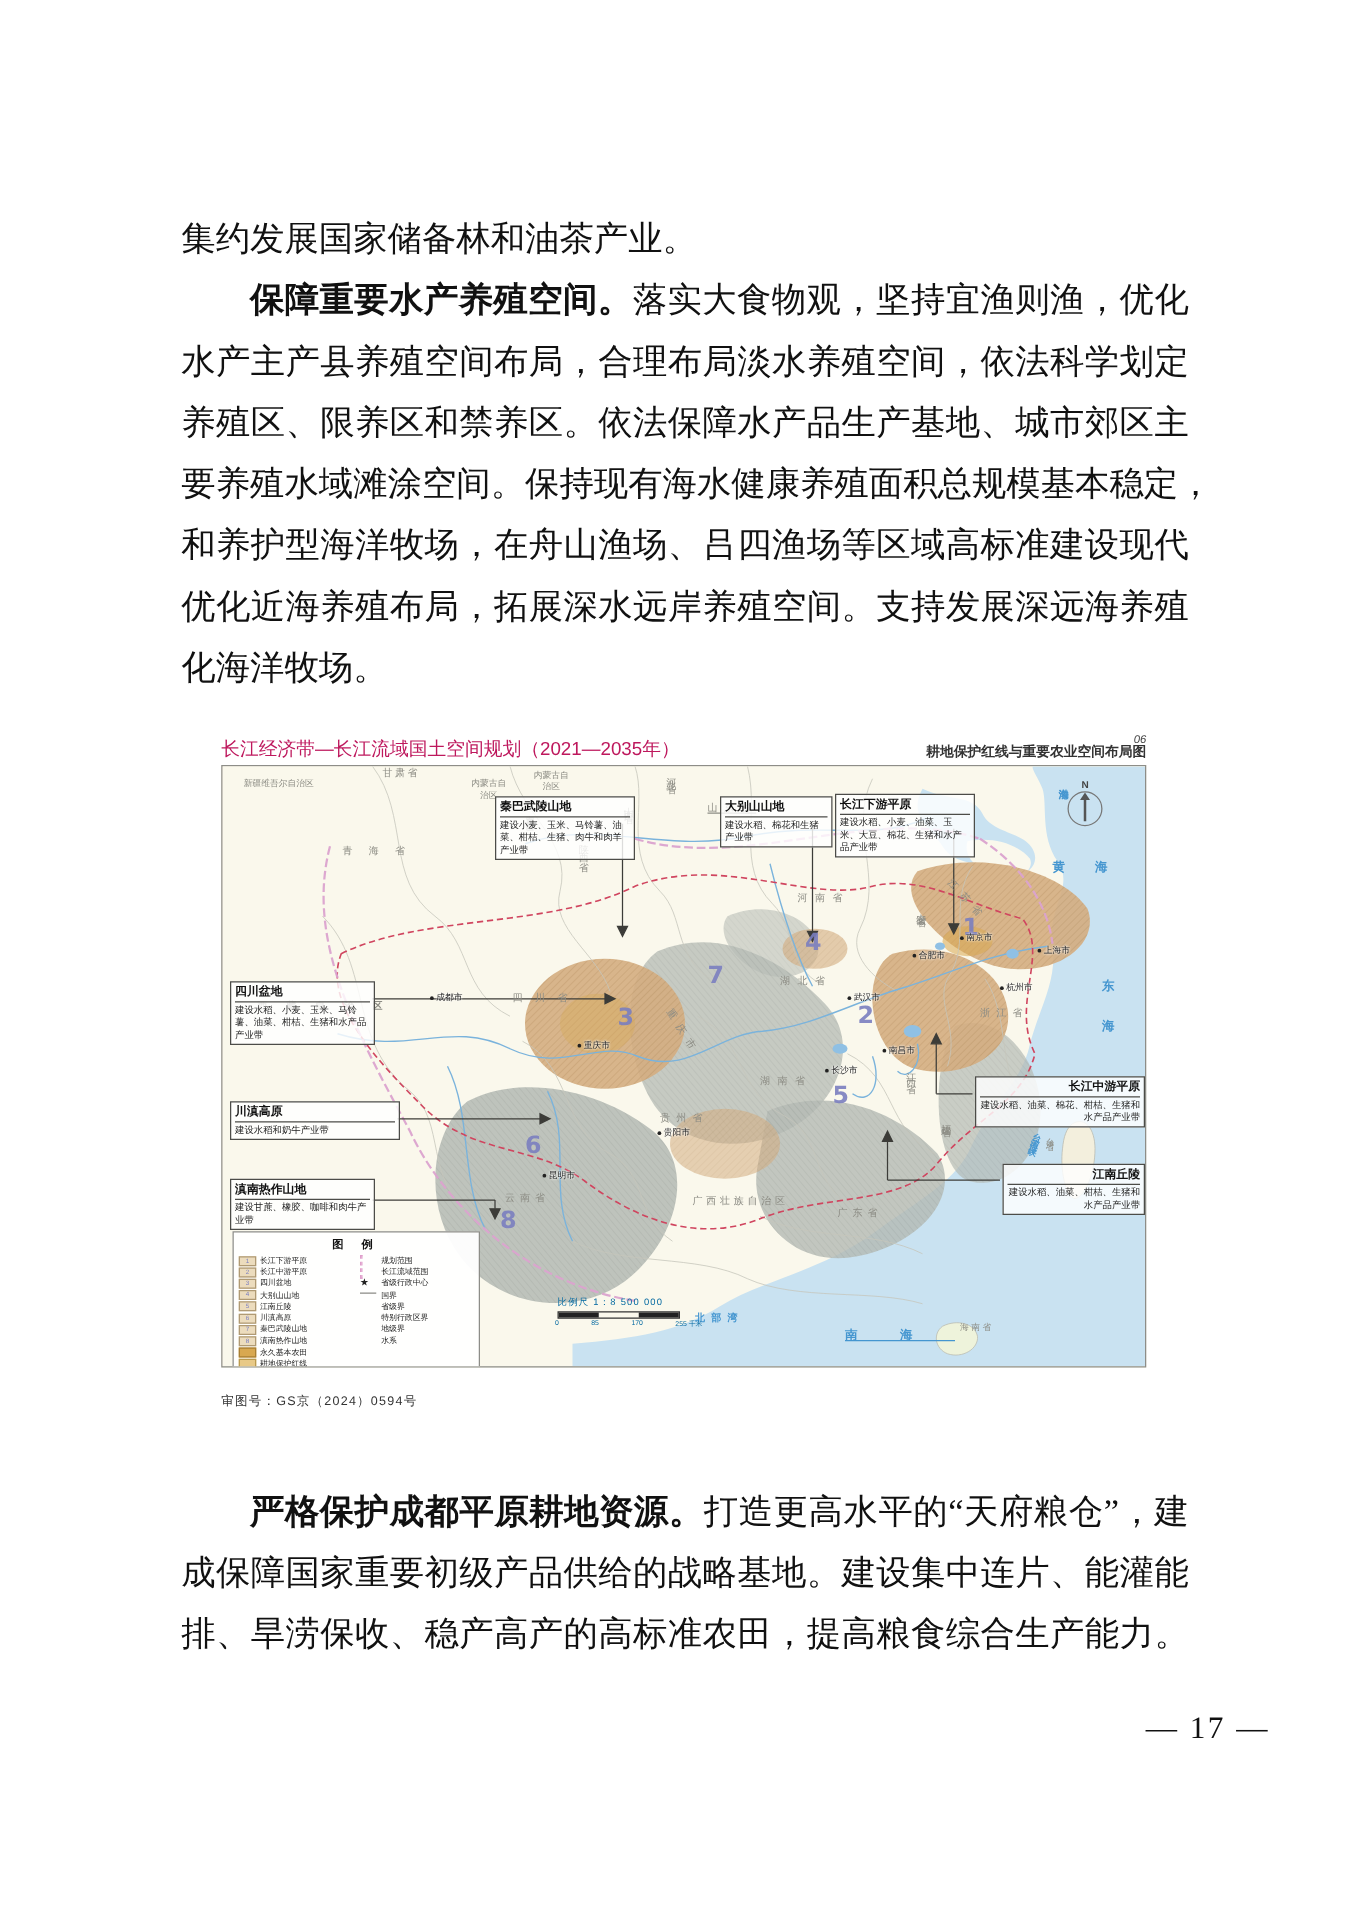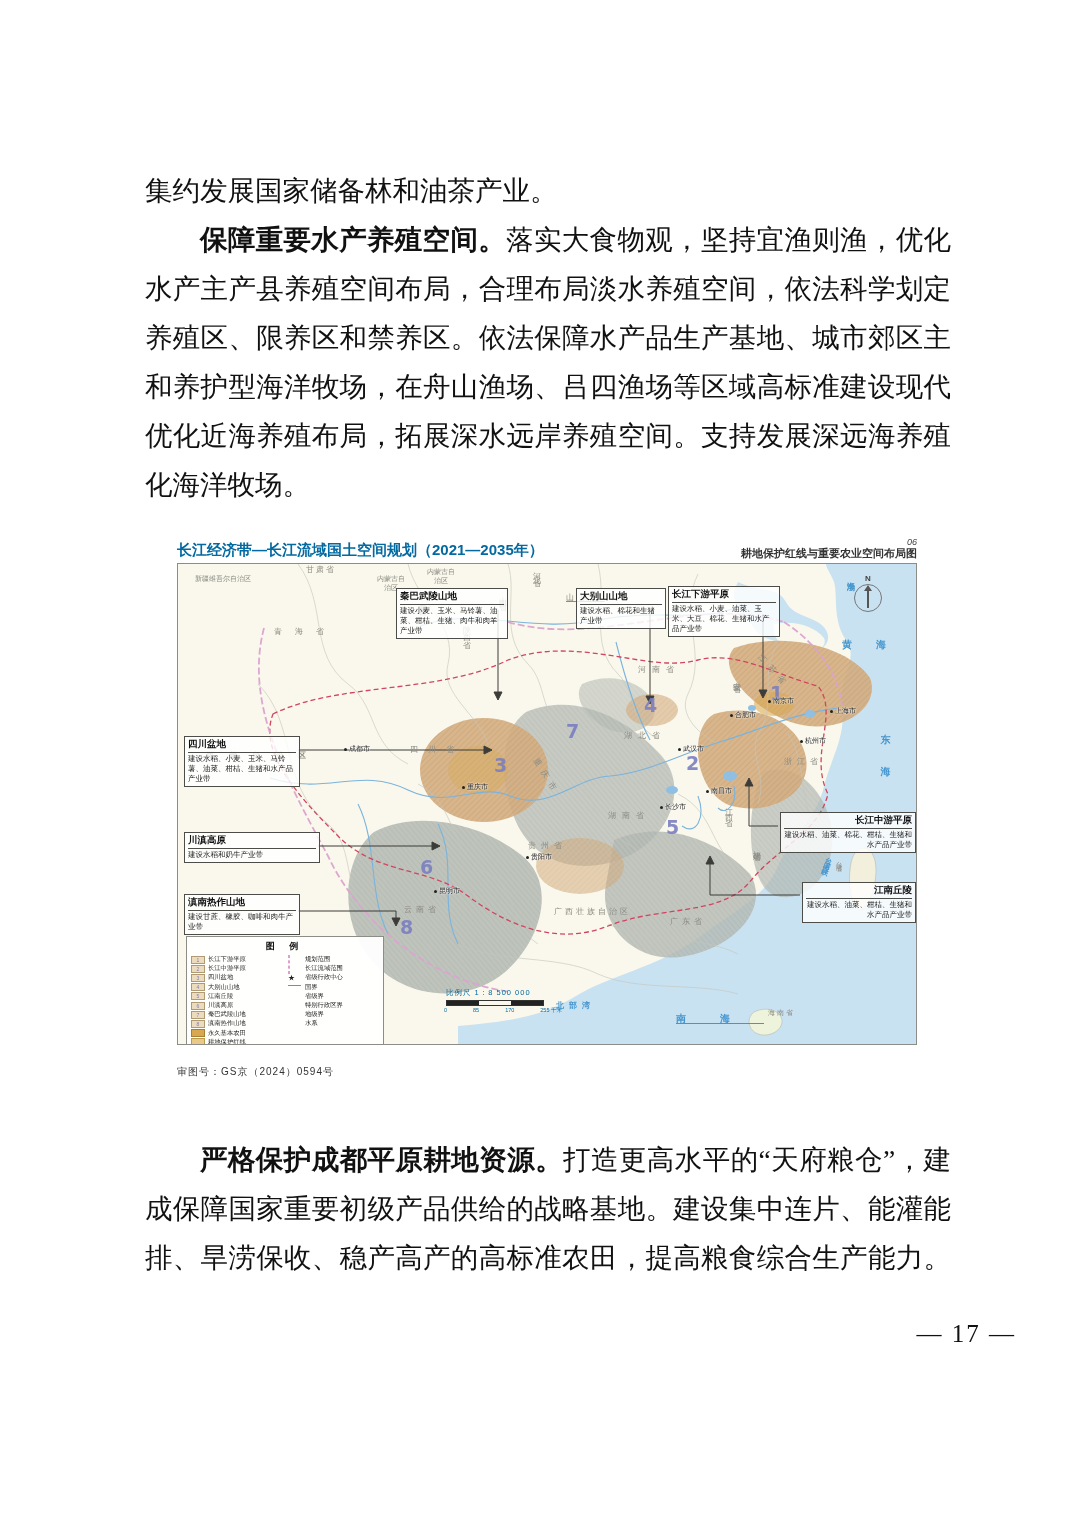--- a/index.html
+++ b/index.html
@@ -9,21 +9,21 @@
   .text-block{width:806px;margin-left:145px;}
   .tline{font-size:27.5px;line-height:49px;height:49px;text-align:justify;text-align-last:justify;white-space:nowrap;}
   .tline.short{text-align:left;text-align-last:left;}
   .tline.indent{text-indent:55px;}
   .lead{font-weight:bold;}
   #para1{margin-top:166px;}
 
   
   .map-fig{width:740px;margin-left:177px;margin-top:28px;font-family:"Liberation Sans",sans-serif;}
   .map-head{display:flex;justify-content:space-between;align-items:flex-end;margin-bottom:3px;}
-  .map-title{font-size:15px;font-weight:bold;color:#0369a1;}
+  .map-title{font-size:15px;font-weight:normal;color:#be185d;}
   .map-head-right{text-align:right;line-height:1.15;}
   .map-code{font-size:9px;color:#444;font-style:italic;}
   .map-subtitle{font-size:11px;font-weight:bold;color:#333;}
   .map-canvas{position:relative;width:738px;height:480px;border:1px solid #8d8d88;background:#f8f5e6;overflow:hidden;}
   .map-caption{font-size:10px;color:#333;margin-top:20px;letter-spacing:1px;}
 
   svg.basemap{position:absolute;left:0;top:0;}
 
   
   .prov{position:absolute;color:#8c8c84;font-size:8px;white-space:nowrap;z-index:3;}
@@ -80,20 +80,21 @@
 </style>
 </head>
 <body>
 
 <div class="text-block">
   <div id="para1" class="tline short">集约发展国家储备林和油茶产业。</div>
 
   <div class="tline indent"><span class="lead">保障重要水产养殖空间。</span><span>落实大食物观，坚持宜渔则渔，优化</span></div>
   <div class="tline">水产主产县养殖空间布局，合理布局淡水养殖空间，依法科学划定</div>
   <div class="tline">养殖区、限养区和禁养区。依法保障水产品生产基地、城市郊区主</div>
+  <div class="tline">要养殖水域滩涂空间。保持现有海水健康养殖面积总规模基本稳定，</div>
   <div class="tline">和养护型海洋牧场，在舟山渔场、吕四渔场等区域高标准建设现代</div>
   <div class="tline">优化近海养殖布局，拓展深水远岸养殖空间。支持发展深远海养殖</div>
   <div class="tline short">化海洋牧场。</div>
 </div>
 
 <div class="map-fig">
   <div class="map-head">
     <div class="map-title">长江经济带—长江流域国土空间规划（2021—2035年）</div>
     <div class="map-head-right">
       <div class="map-code">06</div>

